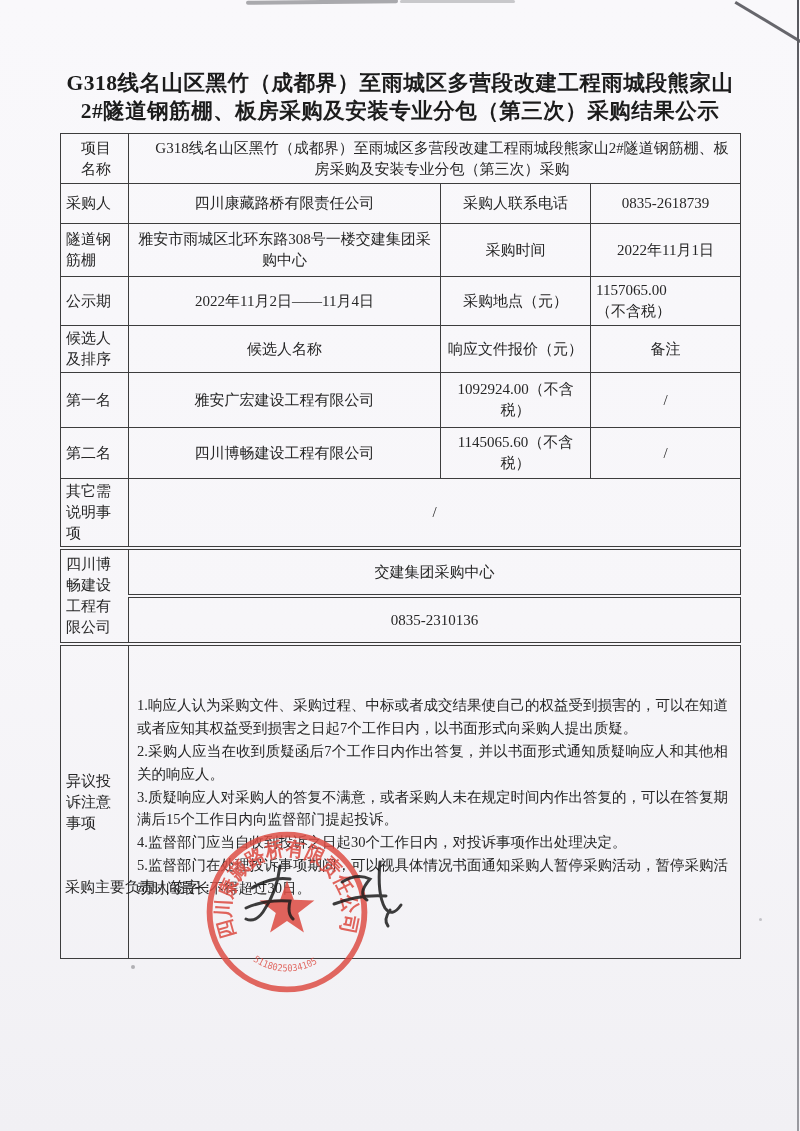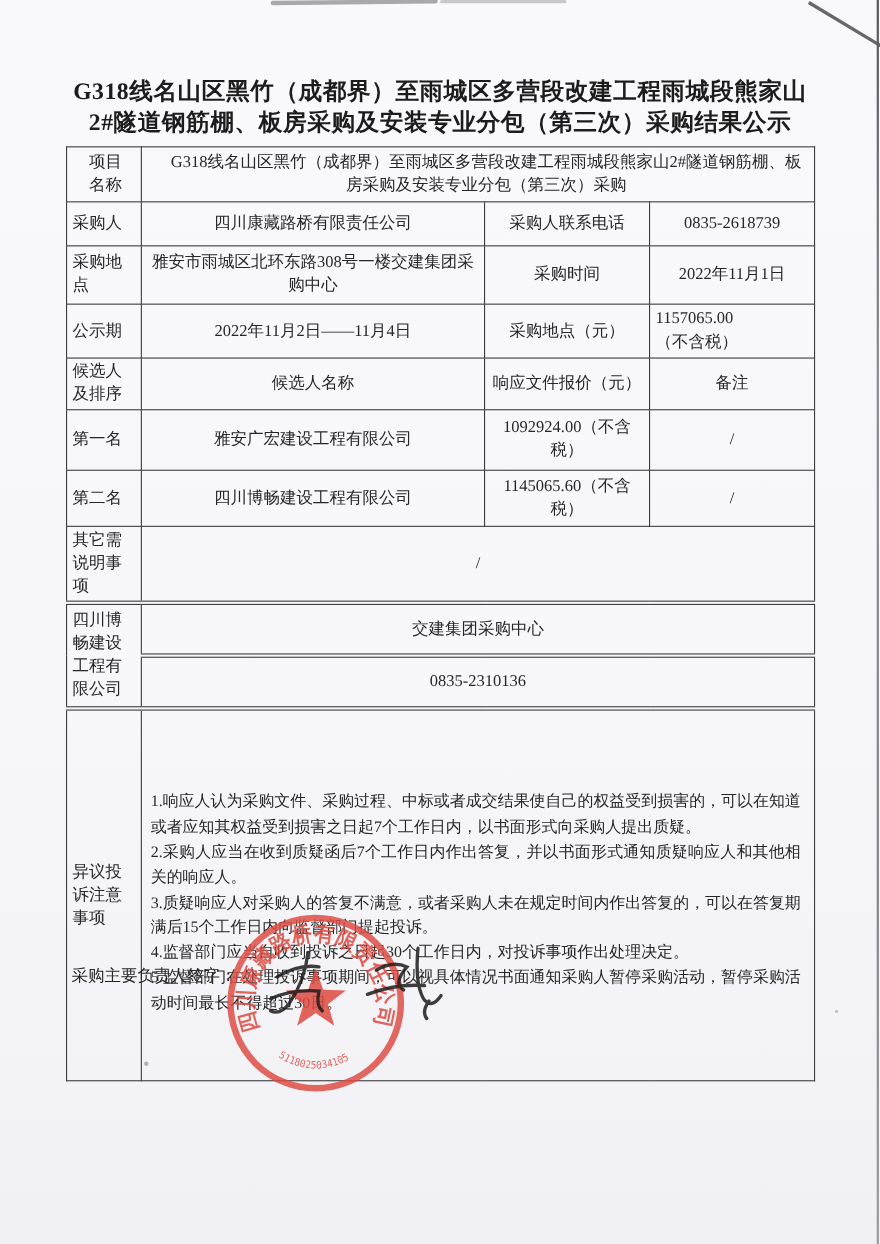--- a/index.html
+++ b/index.html
@@ -35,21 +35,21 @@
   tr.r-publicity td{height:44px;}
   tr.r-candhdr td{height:40px;}
   tr.r-first td{height:50px;}
   tr.r-second td{height:46px;}
   tr.r-other td{height:40px;}
   tr.r-sup1 td{height:40px;border-top:4px double #3d3d3d;}
   tr.r-sup2 td{border-top:4px double #3d3d3d;height:40px;}
   tr.r-objection td{border-top:4px double #3d3d3d;height:302px;}
   td.objection-cell{
     vertical-align:middle;text-align:justify;
-    font-size:14.5px;line-height:1.58;padding:24px 12px 10px 8px;margin-left:31px;
+    font-size:14.5px;line-height:1.58;padding:0 12px 10px 8px;margin-left:31px;
   }
   .objection-cell div{margin:0;}
   .sign-row{
     position:absolute;left:65px;top:878px;font-size:15px;color:#262626;
   }
   .seal{position:absolute;left:197px;top:822px;width:180px;height:180px;opacity:.93;}
   .signature{position:absolute;left:224px;top:854px;width:196px;height:90px;}
   
   .art-top1{position:absolute;left:246px;top:0;width:152px;height:4px;background:#3c3c40;opacity:.42;border-radius:2px;transform:rotate(-.6deg);}
   .art-top2{position:absolute;left:400px;top:0;width:115px;height:3px;background:#4a4a50;opacity:.28;border-radius:2px;}
@@ -91,21 +91,21 @@
     </tr>
 
     <tr class="r-buyer">
       <td class="lbl">采购人</td>
       <td class="l">四川康藏路桥有限责任公司</td>
       <td class="c">采购人联系电话</td>
       <td class="c">0835-2618739</td>
     </tr>
 
     <tr class="r-location">
-      <td class="lbl">采购地点</td>
+      <td class="lbl">隧道钢筋棚</td>
       <td class="l">雅安市雨城区北环东路308号一楼交建集团采购中心</td>
       <td class="c">采购时间</td>
       <td class="c">2022年11月1日</td>
     </tr>
 
     <tr class="r-publicity">
       <td class="lbl">公示期</td>
       <td class="l">2022年11月2日——11月4日</td>
       <td class="c">采购地点（元）</td>
       <td class="c price-two-line">

